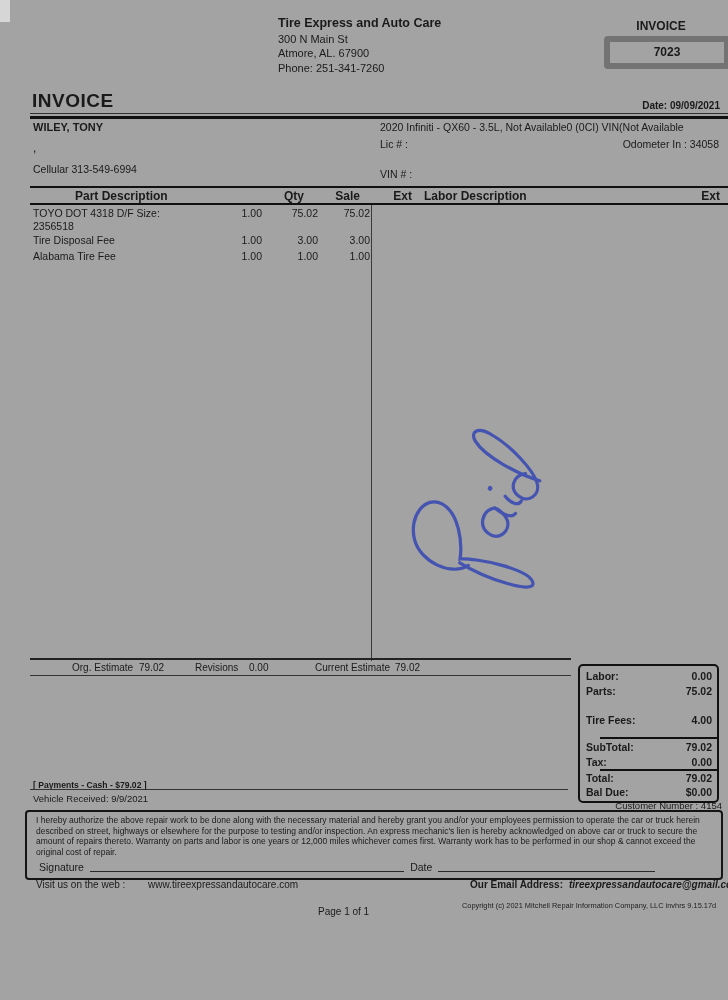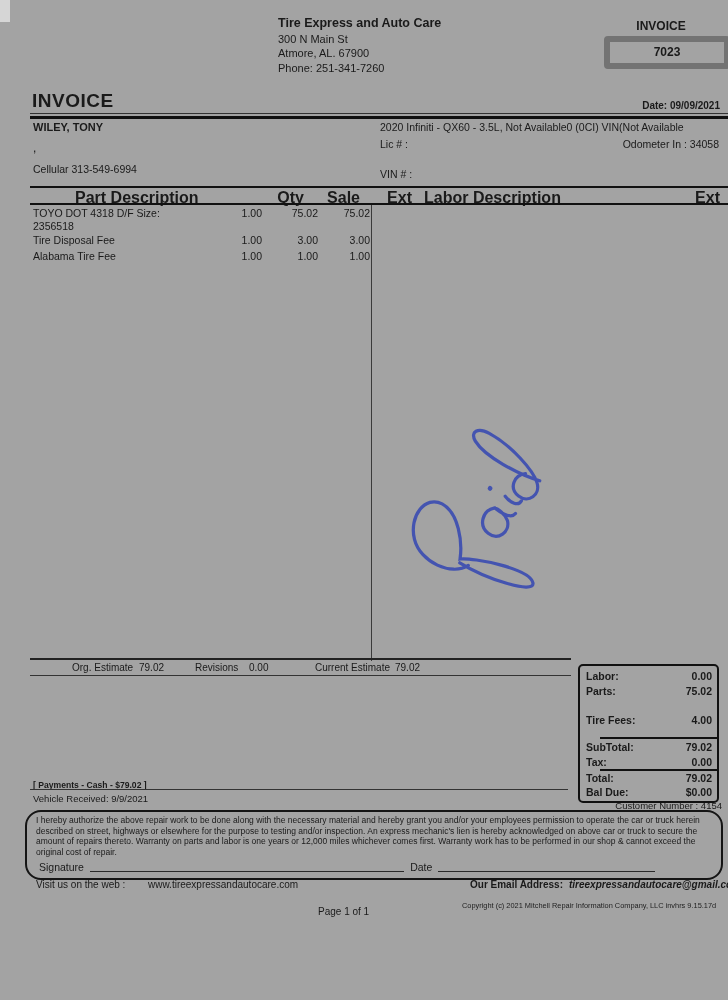--- a/index.html
+++ b/index.html
@@ -32,21 +32,21 @@
   .veh-desc{left:380px;top:121px;font-size:10.5px;}
   .veh-lic{left:380px;top:138px;font-size:10.5px;}
   .veh-odo{right:9px;top:138px;font-size:10.5px;}
   .stray{left:33px;top:141px;font-size:12px;}
   .cust-cell{left:33px;top:163px;font-size:10.5px;}
   .veh-vin{left:380px;top:168px;font-size:10.5px;}
 
   
   .th-top{left:30px;top:186px;width:698px;height:2.2px;}
   .th-bot{left:30px;top:203px;width:698px;height:2.2px;}
-  .th{top:189px;font-size:16px;font-weight:bold;padding-left:42px;}
+  .th{top:189px;font-size:12px;font-weight:bold;padding-left:42px;}
   .col-desc{left:33px;}
   .col-qty{left:206px;width:56px;text-align:right;}
   .col-sale{left:262px;width:56px;text-align:right;}
   .col-ext{left:314px;width:56px;text-align:right;}
   .col-labor{left:382px;}
   .col-ext2{right:8px;}
   .divider-v{left:371px;top:205px;width:1.3px;height:456px;background:#3a3a3a;}
 
   
   .cell{font-size:10.5px;}
@@ -69,21 +69,21 @@
   .trow .tv{position:absolute;right:5px;}
   .t-sep{position:absolute;left:20px;right:0;height:1.8px;background:#111;}
   .cust-num{left:580px;width:142px;top:800px;font-size:9.5px;text-align:right;}
 
   
   .payments{left:33px;top:780px;font-size:8.6px;}
   .pay-rule{left:30px;top:789px;width:538px;height:1.4px;background:#333;}
   .veh-received{left:33px;top:793px;font-size:9.5px;}
 
   
-  .auth-box{left:25px;top:810px;width:694px;height:66px;border:2px solid #151515;border-radius:16px;}
+  .auth-box{left:25px;top:810px;width:694px;height:66px;border:2px solid #151515;border-radius:4px;}
   .auth-text{position:absolute;left:9px;right:12px;top:3px;font-size:8.5px;line-height:10.6px;}
   .sig-row{position:absolute;left:12px;right:66px;bottom:5px;display:flex;align-items:flex-end;font-size:10.5px;}
   .sig-line1{flex:1.45;border-bottom:1.6px solid #2a2a2a;margin:0 6px 1px 6px;height:10px;}
   .sig-line2{flex:1;border-bottom:1.6px solid #2a2a2a;margin:0 0 1px 6px;height:10px;}
 
   
   .web-label{left:36px;top:879px;font-size:10px;}
   .web-url{left:148px;top:879px;font-size:10px;}
   .email-line{left:470px;top:879px;font-size:10px;}
   .email-addr{font-style:italic;margin-left:6px;}

